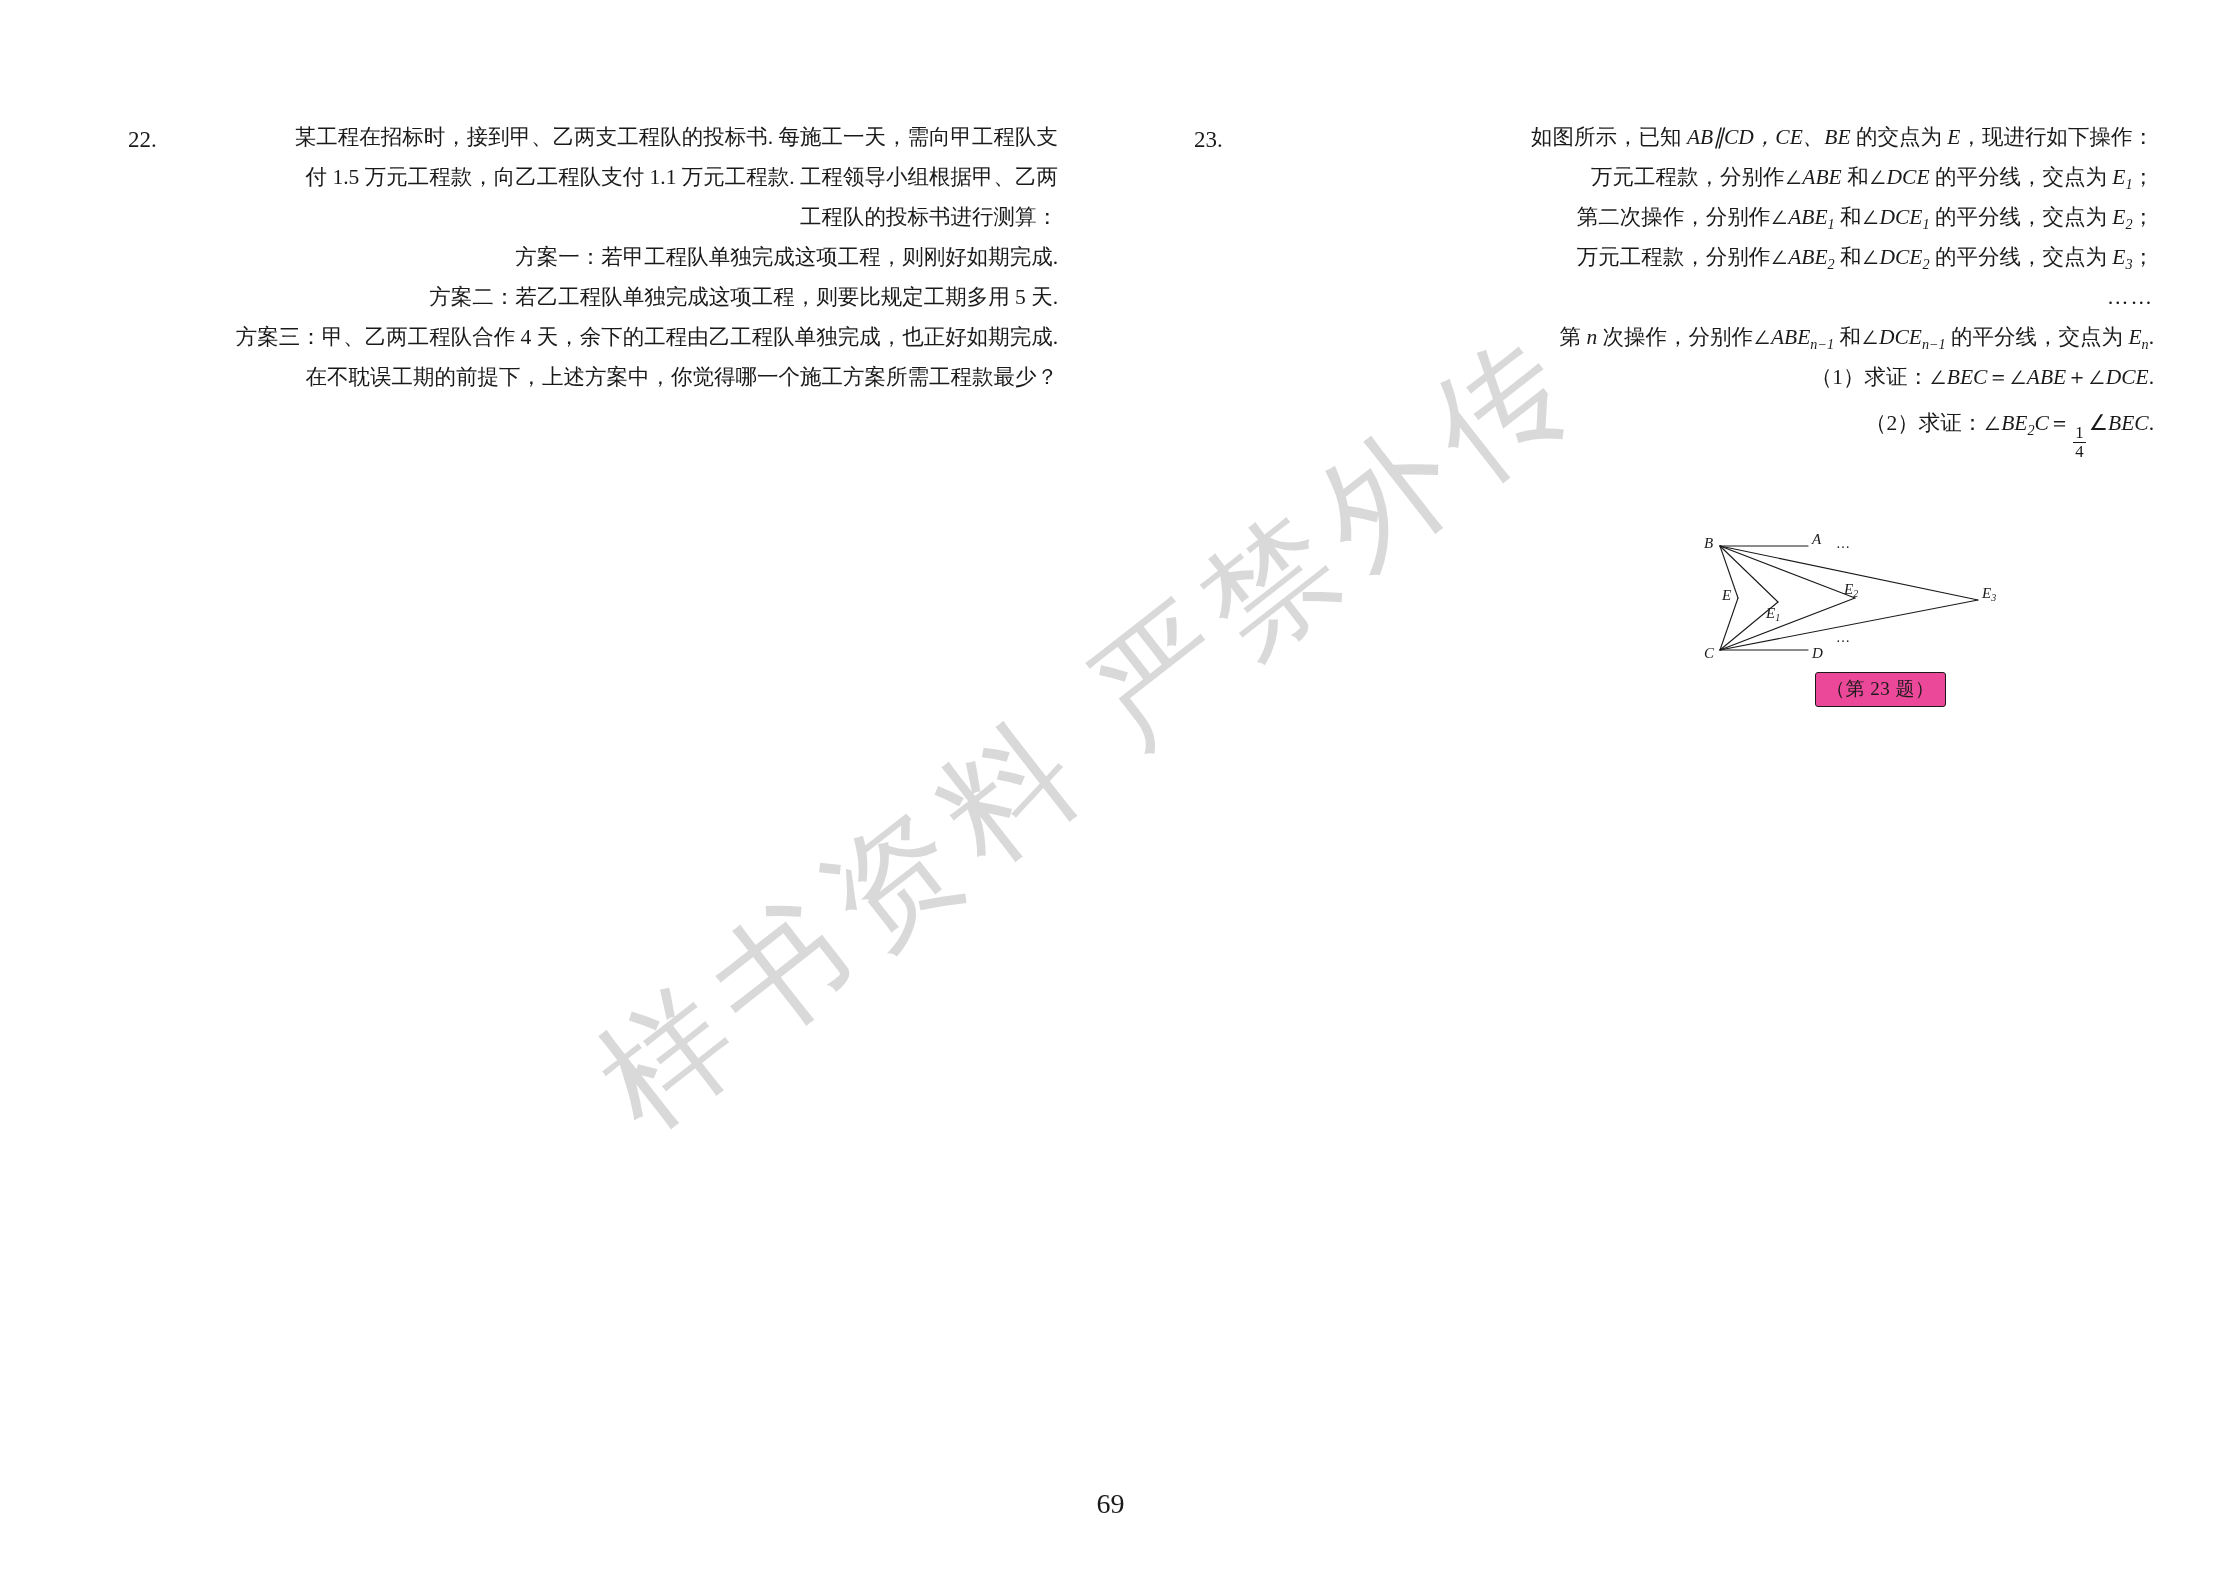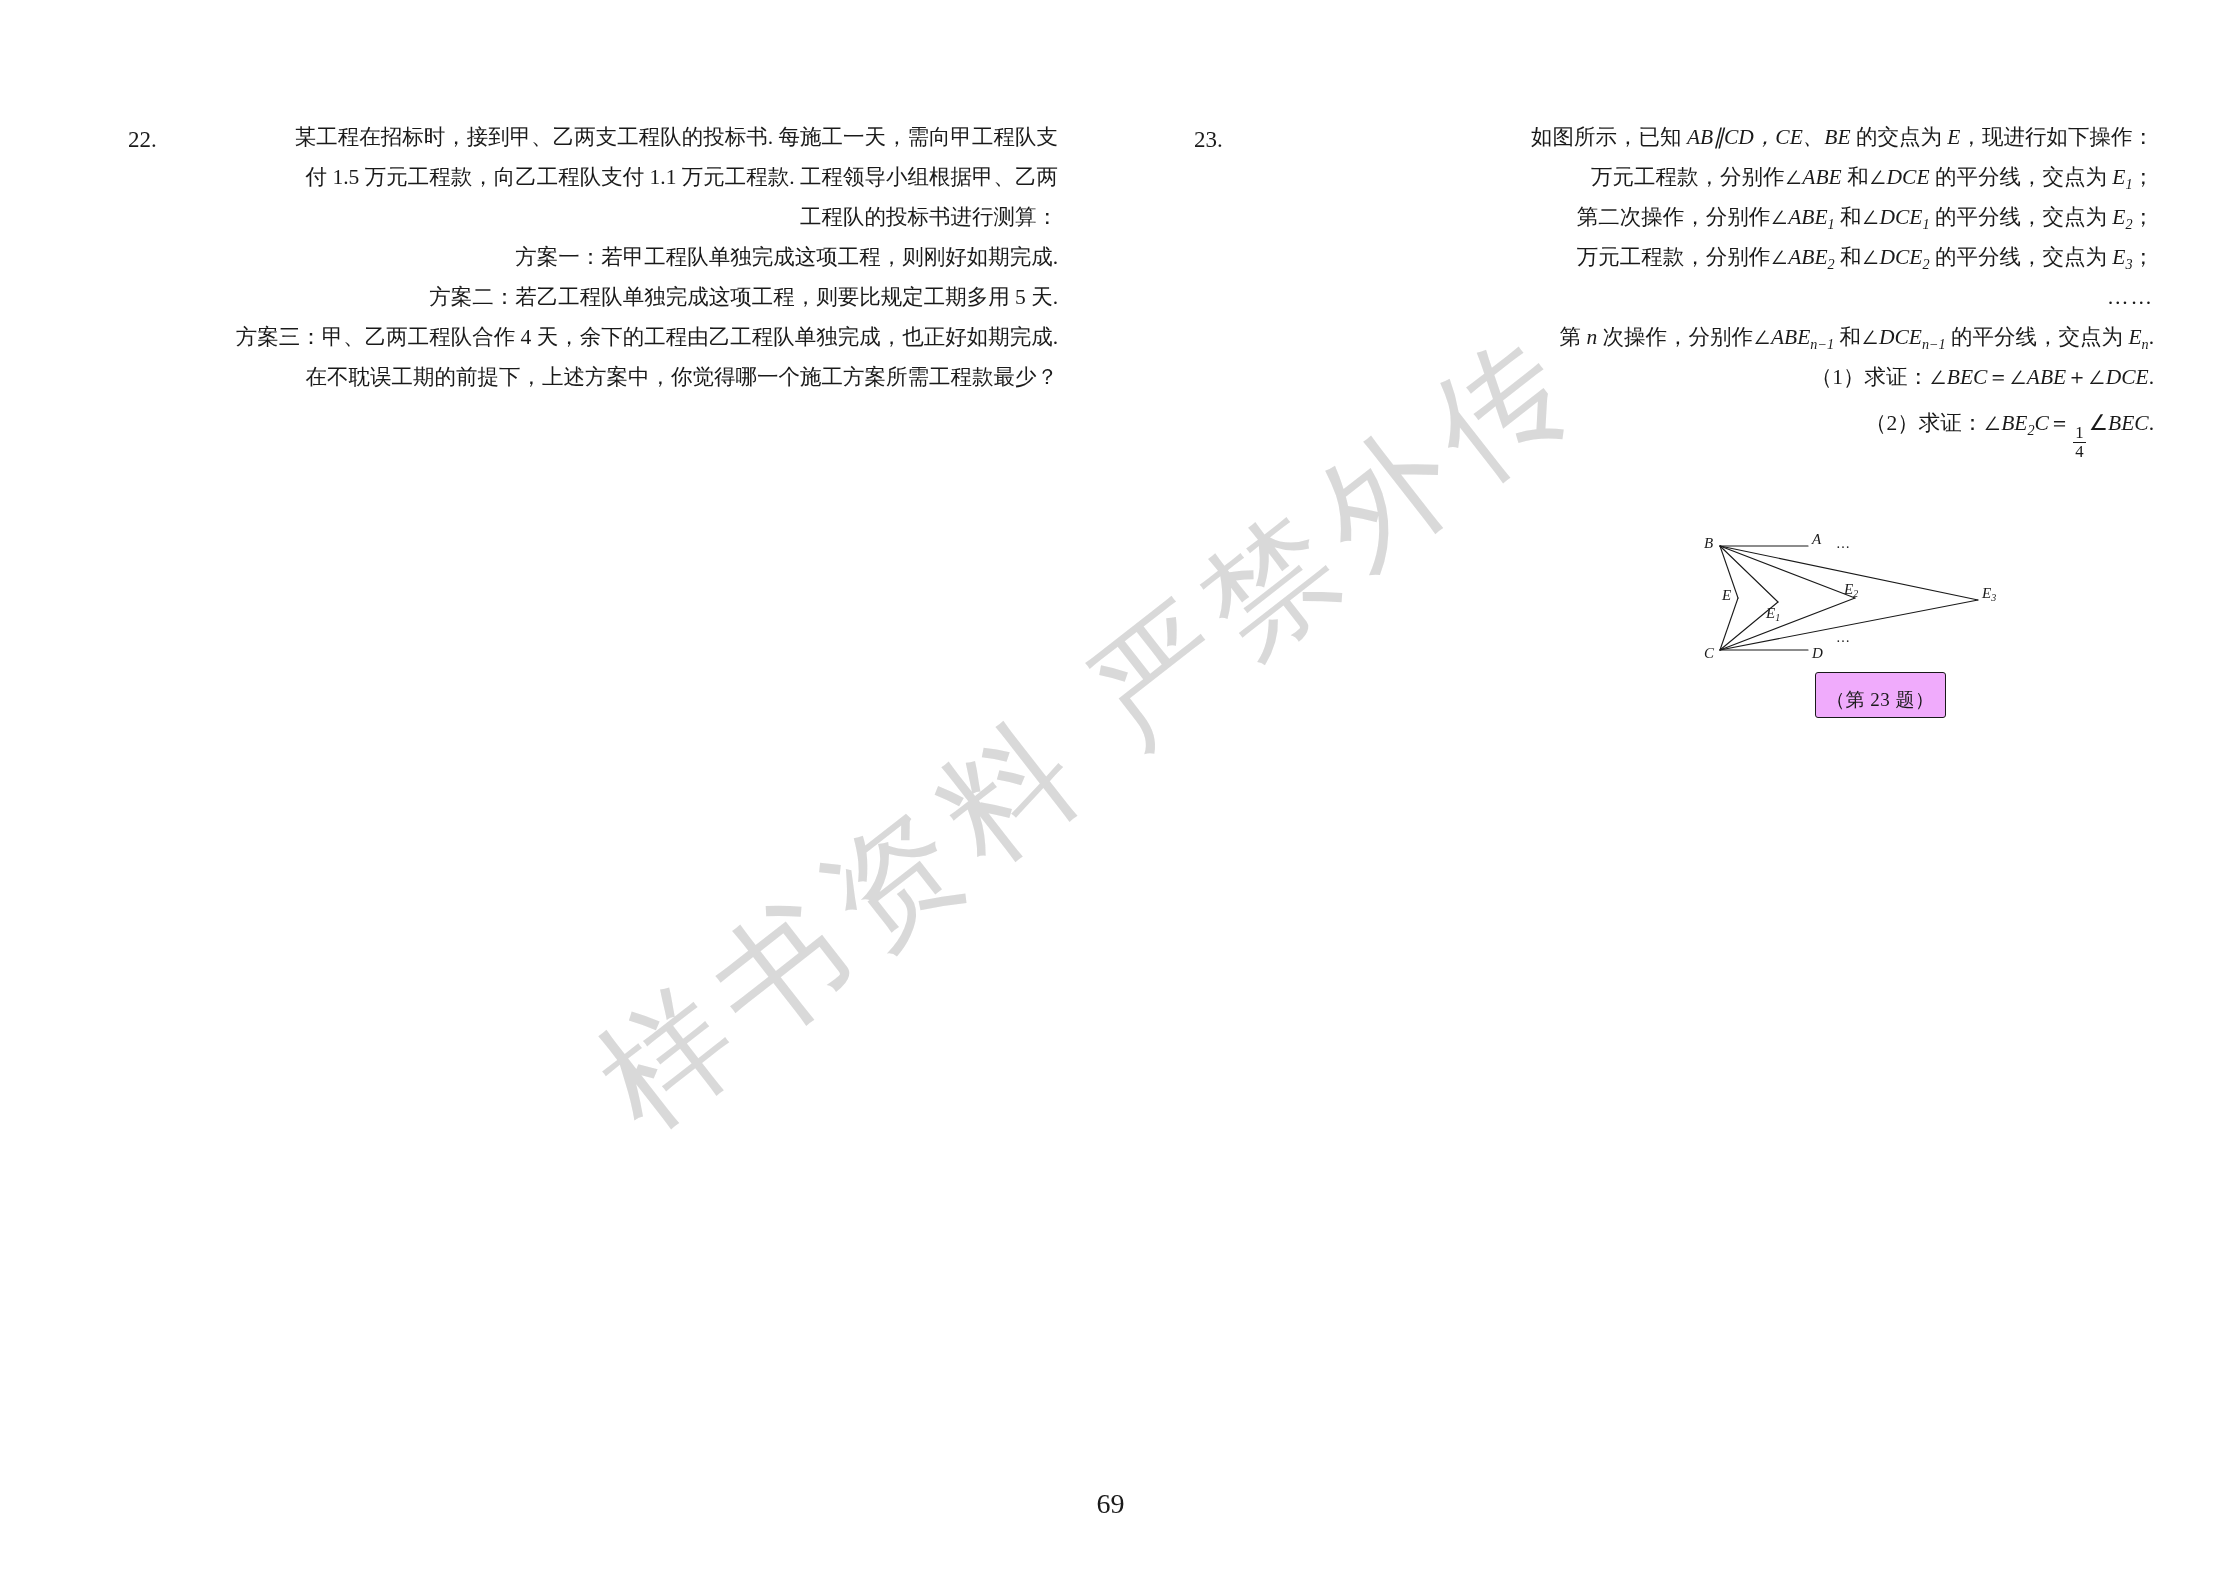--- a/index.html
+++ b/index.html
@@ -101,23 +101,23 @@
     height: 170px;
   }
   .figure svg { display: block; }
   .fig-caption {
     position: absolute;
     left: 1815px;
     top: 672px;
     font-size: 19px;
     border: 1.2px solid #1a1a1a;
     border-radius: 3px;
-    padding: 14px 10px 4px 10px;
+    padding: 3px 10px 4px 10px;
     letter-spacing: .5px;
-    background: #f0abfc;
+    background: #ec4899;
   }
 
   
   .folio {
     position: absolute;
     left: 0;
     right: 0;
     top: 1488px;
     text-align: center;
     font-size: 28px;

